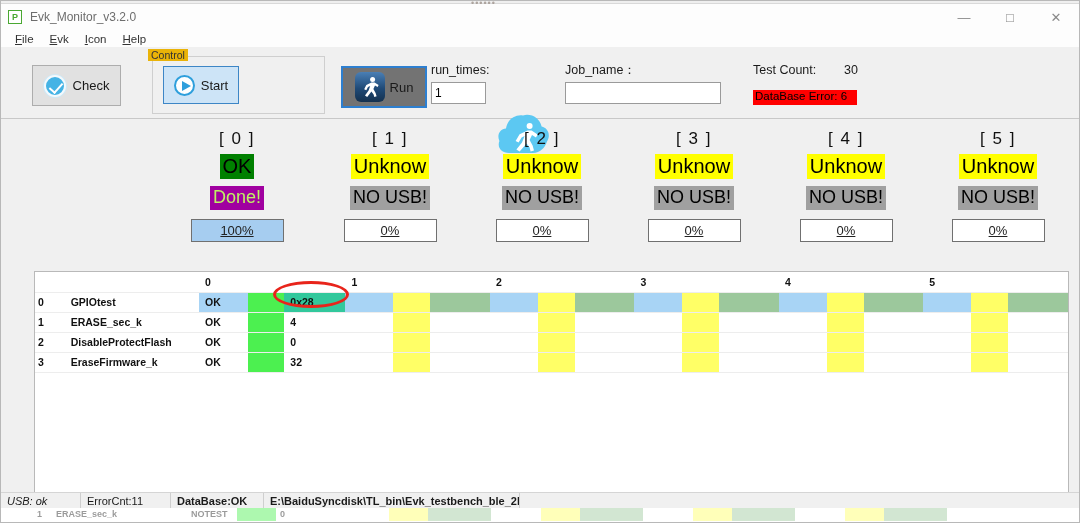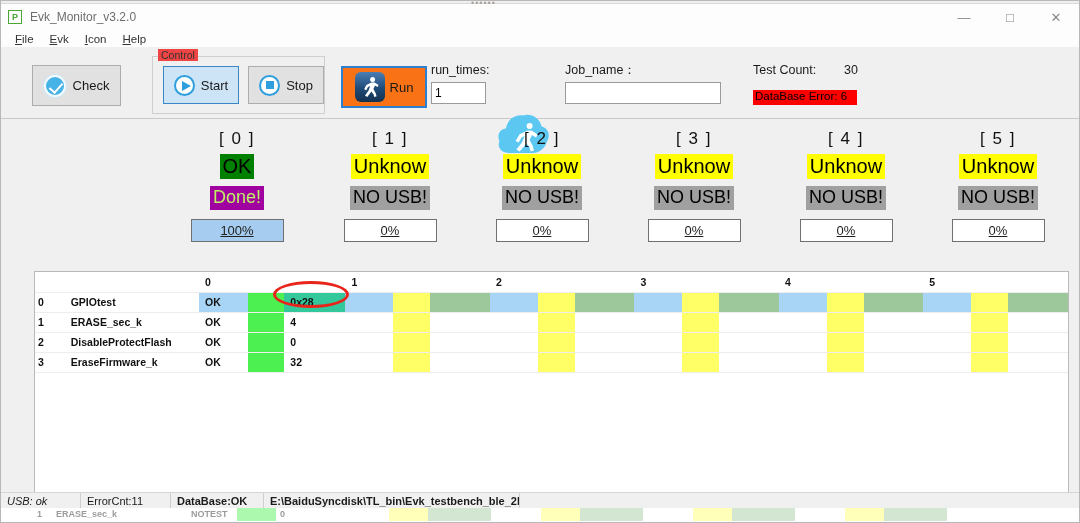--- a/index.html
+++ b/index.html
@@ -93,22 +93,22 @@
     transform: rotate(42deg);
   }
 
   
   .groupbox {
     position: absolute; left: 151px; top: 9px;
     width: 173px; height: 58px;
     border: 1px solid #cfcfcf;
   }
   .groupbox-title {
-    position: absolute; left: 157px; top: 2px;
-    background: #ef4444; padding: 0 3px;
+    position: absolute; left: 147px; top: 2px;
+    background: #eab308; padding: 0 3px;
     font-size: 10.5px; color: #333;
   }
   .btn-start, .btn-stop {
     position: absolute; top: 19px; height: 38px;
     display: flex; align-items: center; justify-content: center; gap: 6px;
     font-size: 13px; color: #1a1a1a; cursor: pointer;
   }
   .btn-start {
     left: 162px; width: 76px;
     background: #cde4f7; border: 1px solid #3d86c6;
@@ -134,21 +134,21 @@
   }
   .ico-stop::after {
     content: ""; position: absolute; left: 4.5px; top: 4.5px;
     width: 8px; height: 8px; background: #2e9fdc;
   }
 
   
   .btn-run {
     position: absolute; left: 340px; top: 19px;
     width: 86px; height: 42px;
-    background: #f97316; border: 2px solid #2d7fd0;
+    background: #737373; border: 2px solid #2d7fd0;
     display: flex; align-items: center; justify-content: center; gap: 5px;
     font-size: 13px; color: #1a1a1a; cursor: pointer;
   }
   .ico-runner-box {
     width: 30px; height: 30px; border-radius: 6px; flex: none;
     background: linear-gradient(180deg, #4a7fb5 0%, #1f4a77 55%, #14314f 100%);
     display: flex; align-items: center; justify-content: center;
   }
   .ico-runner-box svg { display: block; }
 
@@ -337,24 +337,20 @@
       </div>
 
       <div class="groupbox"></div>
       <div class="groupbox-title">Control</div>
 
       <div class="btn-start">
         <span class="ico-play"></span>
         <span>Start</span>
       </div>
 
-      <div class="btn-stop">
-        <span class="ico-stop"></span>
-        <span>Stop</span>
-      </div>
 
       <div class="btn-run">
         <span class="ico-runner-box">
           <svg width="20" height="22" viewBox="0 0 20 22" aria-hidden="true">
             <circle cx="12.6" cy="3.4" r="2.5" fill="#ffffff"></circle>
             <path d="M11.4 6.6 L6.3 9.1 L4.2 13.3 L6.3 14.3 L8.0 11.0 L10.2 10.1 L8.6 14.5 L5.0 19.6 L7.2 20.9 L11.4 15.6 L13.6 18.6 L14.3 21.0 L16.6 20.3 L15.6 17.0 L13.4 13.0 L15.0 9.6 L17.6 11.0 L18.6 9.0 L14.6 6.6 Z" fill="#ffffff"></path>
           </svg>
         </span>
         <span>Run</span>
       </div>

